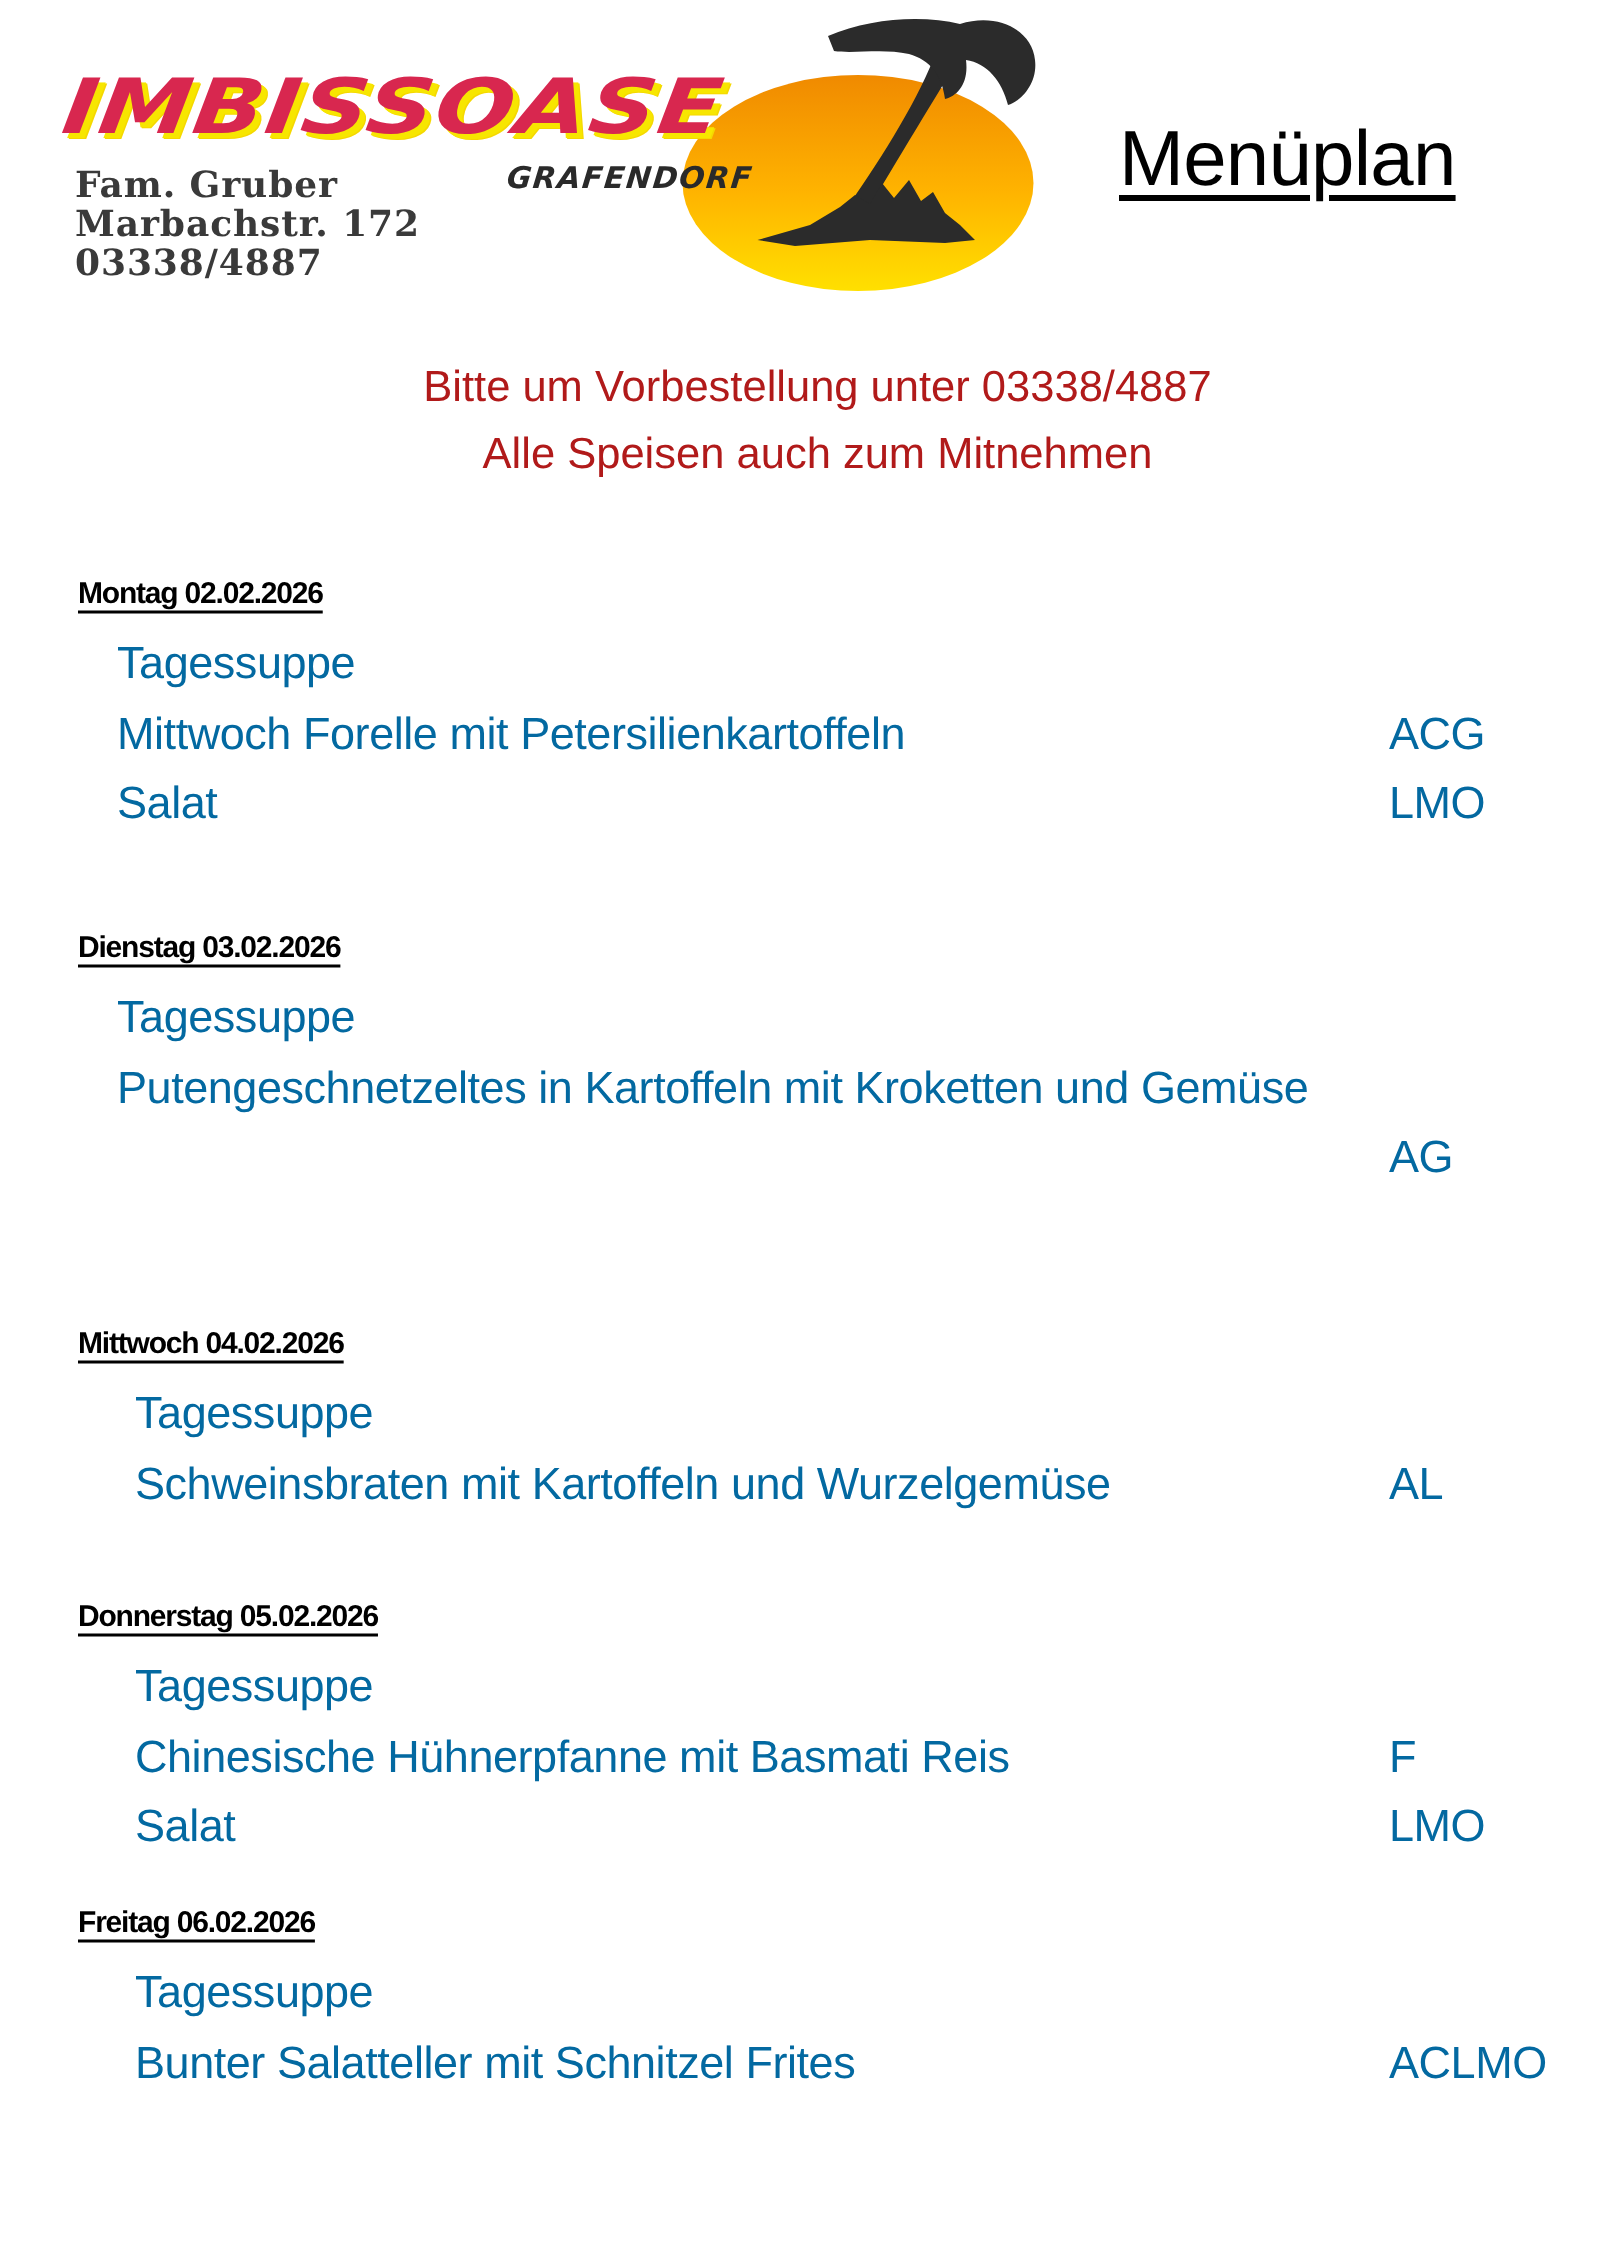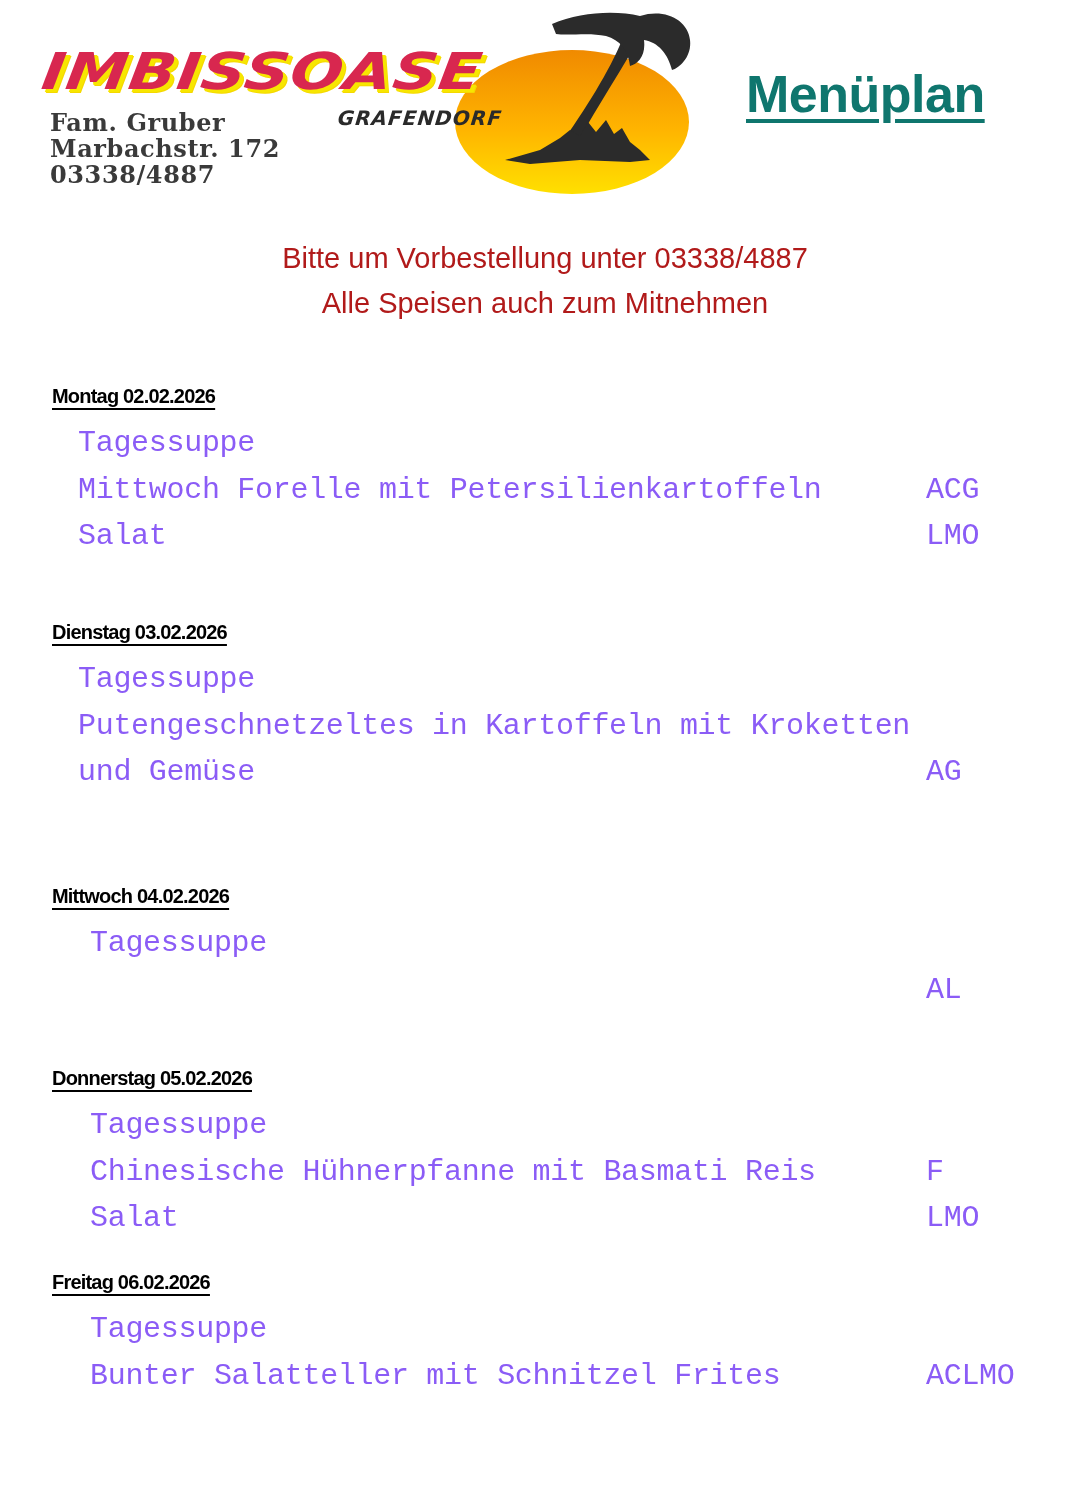--- a/index.html
+++ b/index.html
@@ -24,42 +24,42 @@
       transform: skewX(-6deg);
     }
     .logo-address {
       position: absolute; left: 10px; top: 100px;
       font-family: "DejaVu Serif", serif; font-weight: bold;
       font-size: 24px; line-height: 26px; color: #3a3a3a; letter-spacing: 0.6px;
     }
 
     
     .page-title {
-      position: absolute; left: 746px; top: 64px;
-      font-family: "Liberation Sans", sans-serif; font-weight: bold;
-      font-size: 52px; line-height: 60px; color: #0f766e;
+      position: absolute; left: 746px; top: 76px;
+      font-family: "Liberation Sans", sans-serif; font-weight: normal;
+      font-size: 52px; line-height: 60px; color: #000000;
       text-decoration: underline; text-decoration-thickness: 4px; text-underline-offset: 7px;
       letter-spacing: -0.5px;
     }
 
     
     .notice {
       position: absolute; left: 0; top: 236px; width: 1090px;
       text-align: center; color: #b11a1a;
       font-family: "Liberation Sans", sans-serif; font-size: 29px; line-height: 45px;
     }
 
     
     .day { position: absolute; left: 52px; width: 1000px; }
     .day-heading {
       font-family: "Liberation Sans", sans-serif; font-weight: bold; font-size: 20px; line-height: 40px;
       text-decoration: underline; text-decoration-thickness: 2px; text-underline-offset: 5px;
       letter-spacing: -0.8px; color: #000;
     }
-    .dish-row { position: relative; height: 46.5px; font-size: 30px; line-height: 46.5px; color: #8b5cf6; letter-spacing: -0.3px; font-family: Liberation Mono, monospace; }
+    .dish-row { position: relative; height: 46.5px; font-size: 30px; line-height: 46.5px; color: #0369a1; letter-spacing: -0.3px; }
     .dish-row.tall { height: 93px; }
     .dish-name { position: absolute; left: 26px; width: 860px; white-space: normal; }
     .indent2 .dish-name { left: 38px; }
     .allergens { position: absolute; left: 874px; bottom: 0; line-height: 46.5px; }
   </style>
 </head>
 <body>
 
 <div class="logo">
   <svg width="660" height="190" viewBox="0 0 660 190">
@@ -122,20 +122,21 @@
   </div>
 </div>
 
 <div class="day indent2" style="top:836px;margin-top:40px;">
   <div class="day-heading">Mittwoch 04.02.2026</div>
   <div style="height:4px"></div>
   <div class="dish-row">
     <span class="dish-name">Tagessuppe</span>
   </div>
   <div class="dish-row">
+    <span class="dish-name">Schweinsbraten mit Kartoffeln und Wurzelgemüse</span>
     <span class="allergens">AL</span>
   </div>
 </div>
 
 <div class="day indent2" style="top:1058px;">
   <div class="day-heading">Donnerstag 05.02.2026</div>
   <div style="height:4px"></div>
   <div class="dish-row">
     <span class="dish-name">Tagessuppe</span>
   </div>

